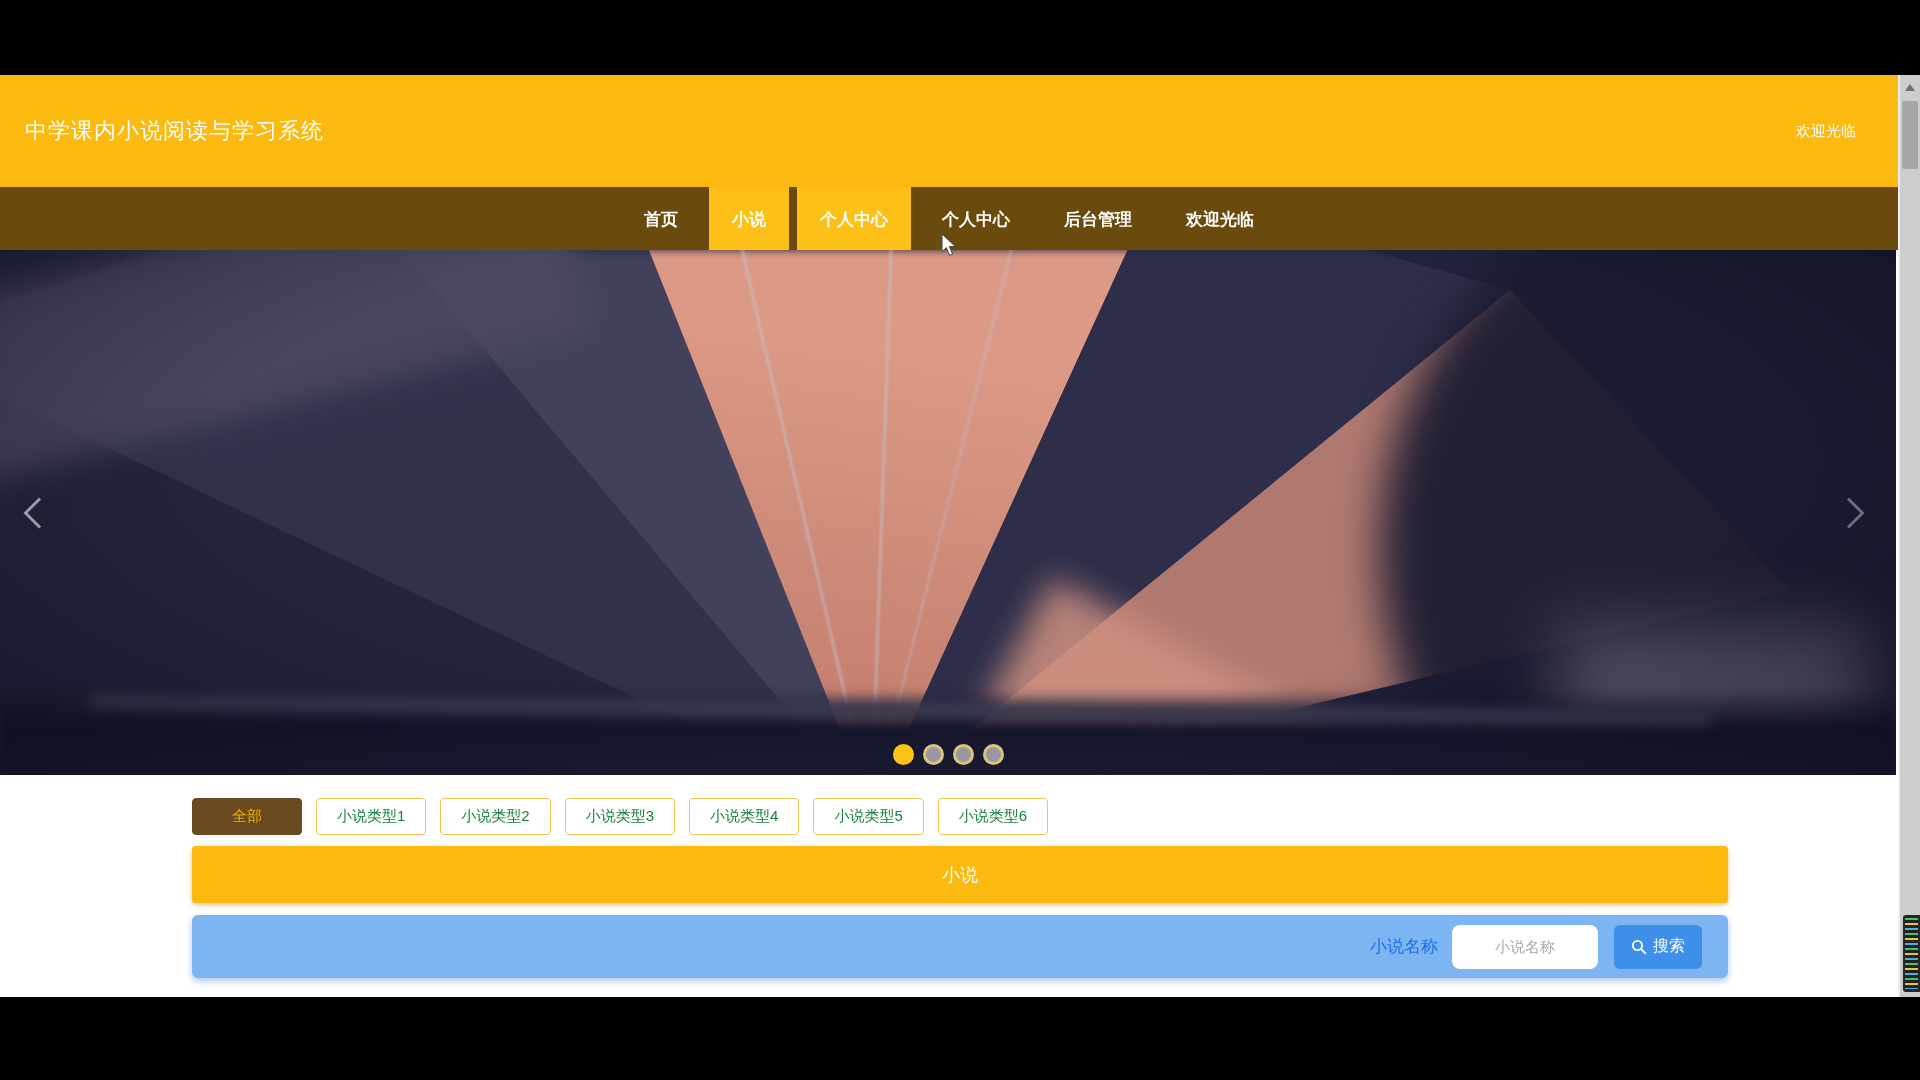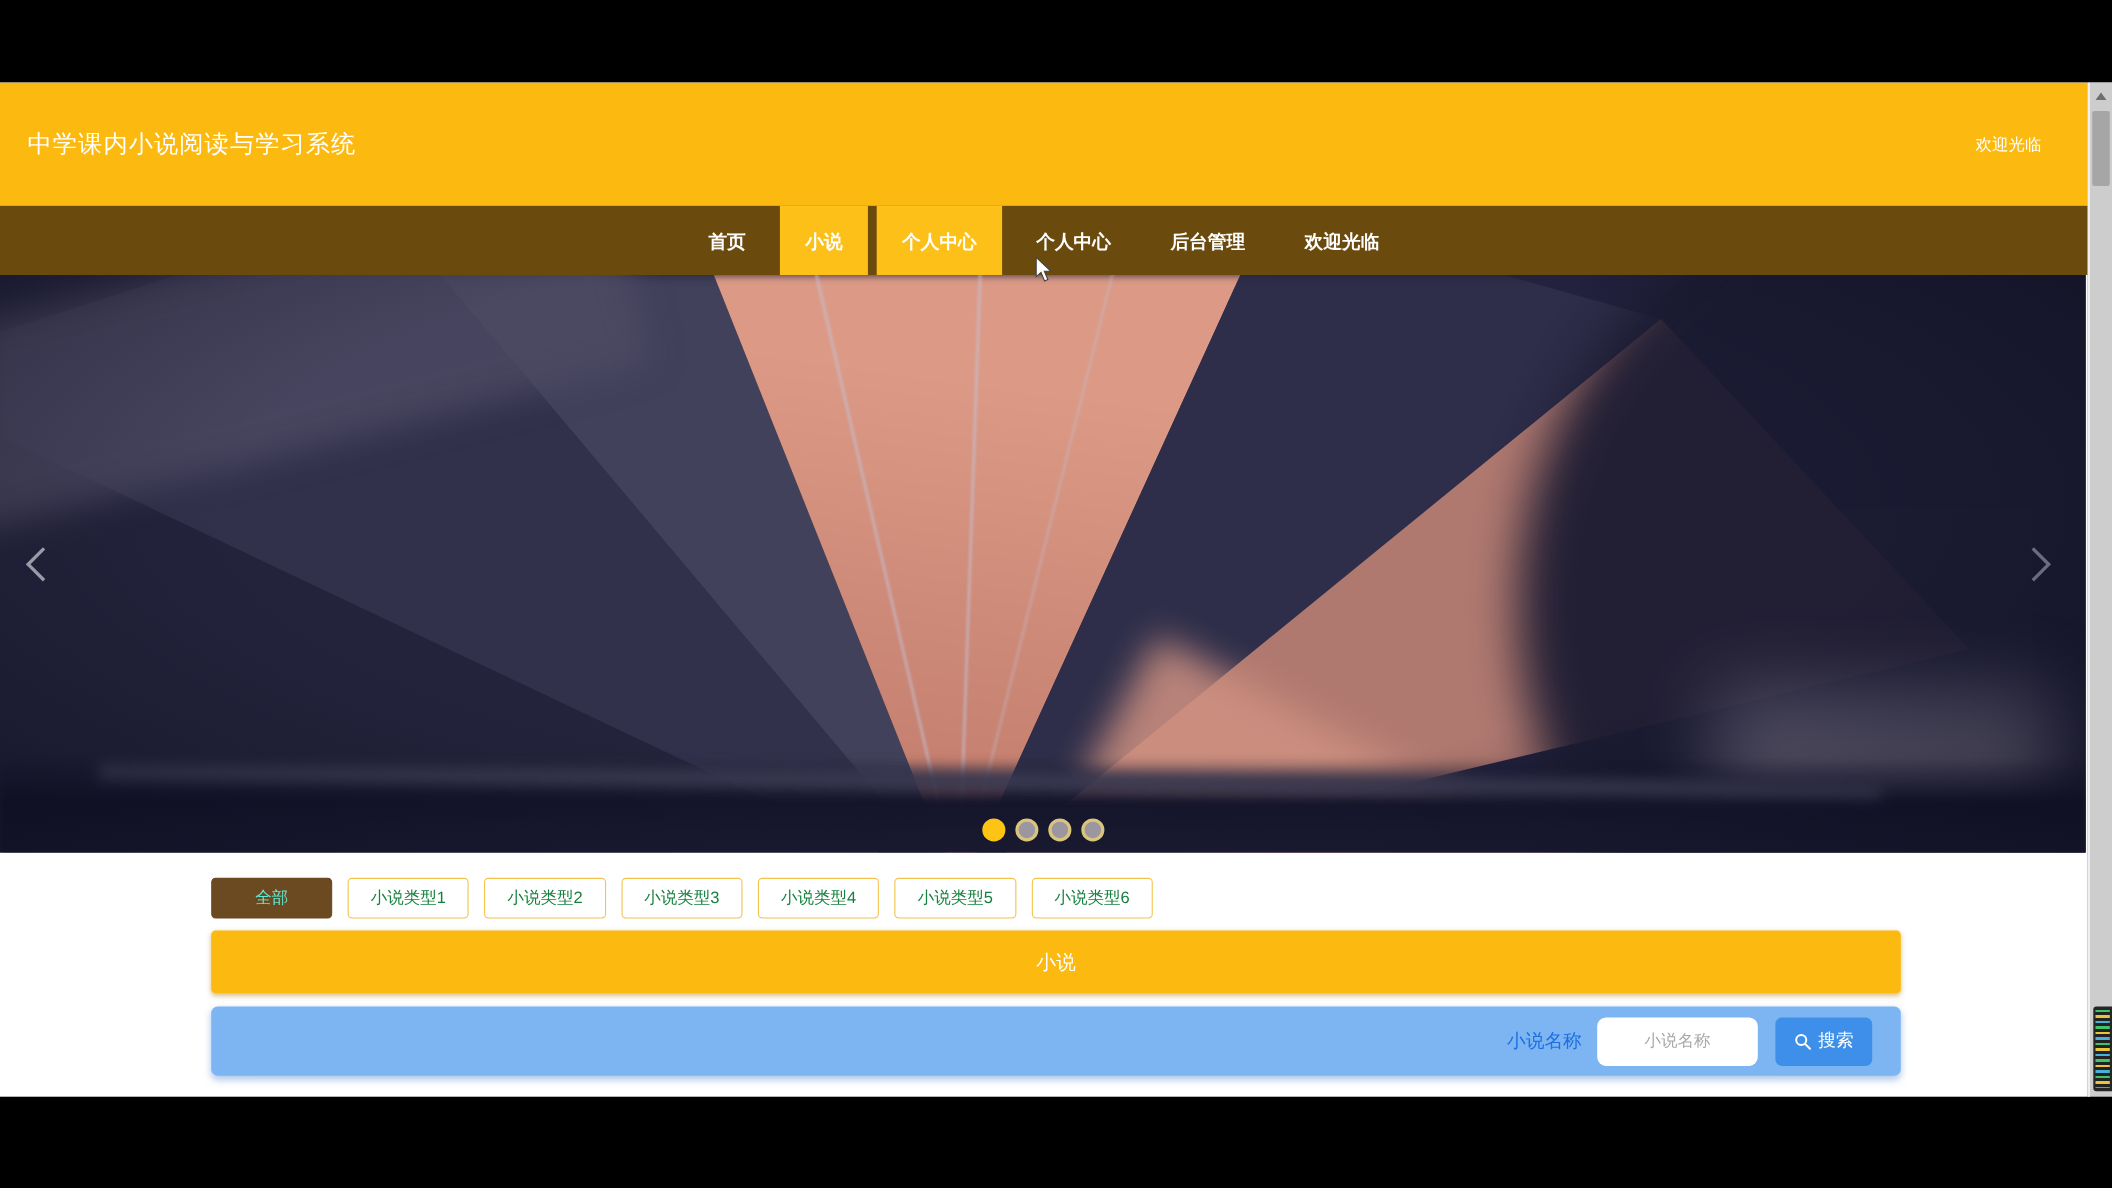--- a/index.html
+++ b/index.html
@@ -61,21 +61,21 @@
   .dot { position:static; width:21px; height:21px; border-radius:50%; cursor:pointer;
          background:#9b96a0; border:3px solid #d9c47c; }
   .dot.active { background:#fdc415; border-color:#fdc415; }
 
   
   .content { position:absolute; left:192px; top:700px; width:1536px; }
   .filter-row { margin-top:23px; display:flex; gap:14px; }
   .filter-btn { height:37px; padding:0 20px; min-width:110px; background:#fff;
                 border:1px solid #f3c44d; border-radius:4px; color:#15803d; font-size:15px;
                 display:flex; align-items:center; justify-content:center; cursor:pointer; }
-  .filter-btn.active { background:#6b4a21; border-color:#6b4a21; color:#5eead4; }
+  .filter-btn.active { background:#6b4a21; border-color:#6b4a21; color:#eab308; }
 
   .banner { margin-top:11px; height:57px; background:#fcba10; border-radius:4px;
             display:flex; align-items:center; justify-content:center;
             color:#fff; font-size:18px; box-shadow:0 2px 5px rgba(170,120,0,.45); }
 
   .search-bar { margin-top:12px; height:63px; background:#7cb5f1; border-radius:6px;
                 display:flex; align-items:center; justify-content:flex-end; padding-right:26px;
                 box-shadow:0 3px 7px rgba(110,155,215,.55); }
   .search-label { color:#1c6ee2; font-size:17px; margin-right:14px; }
   .search-input { width:146px; height:44px; border:none; border-radius:8px; background:#fff;

